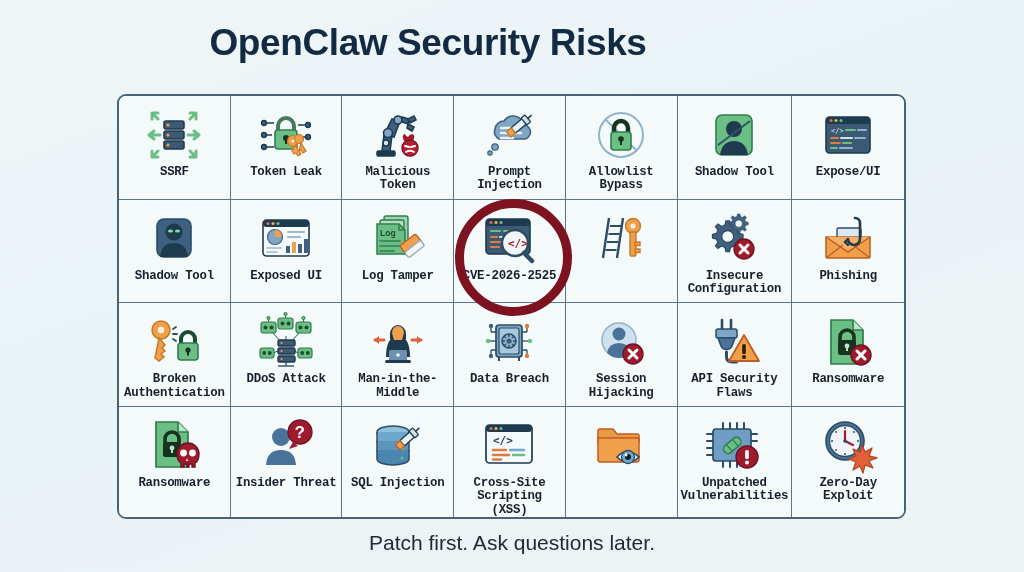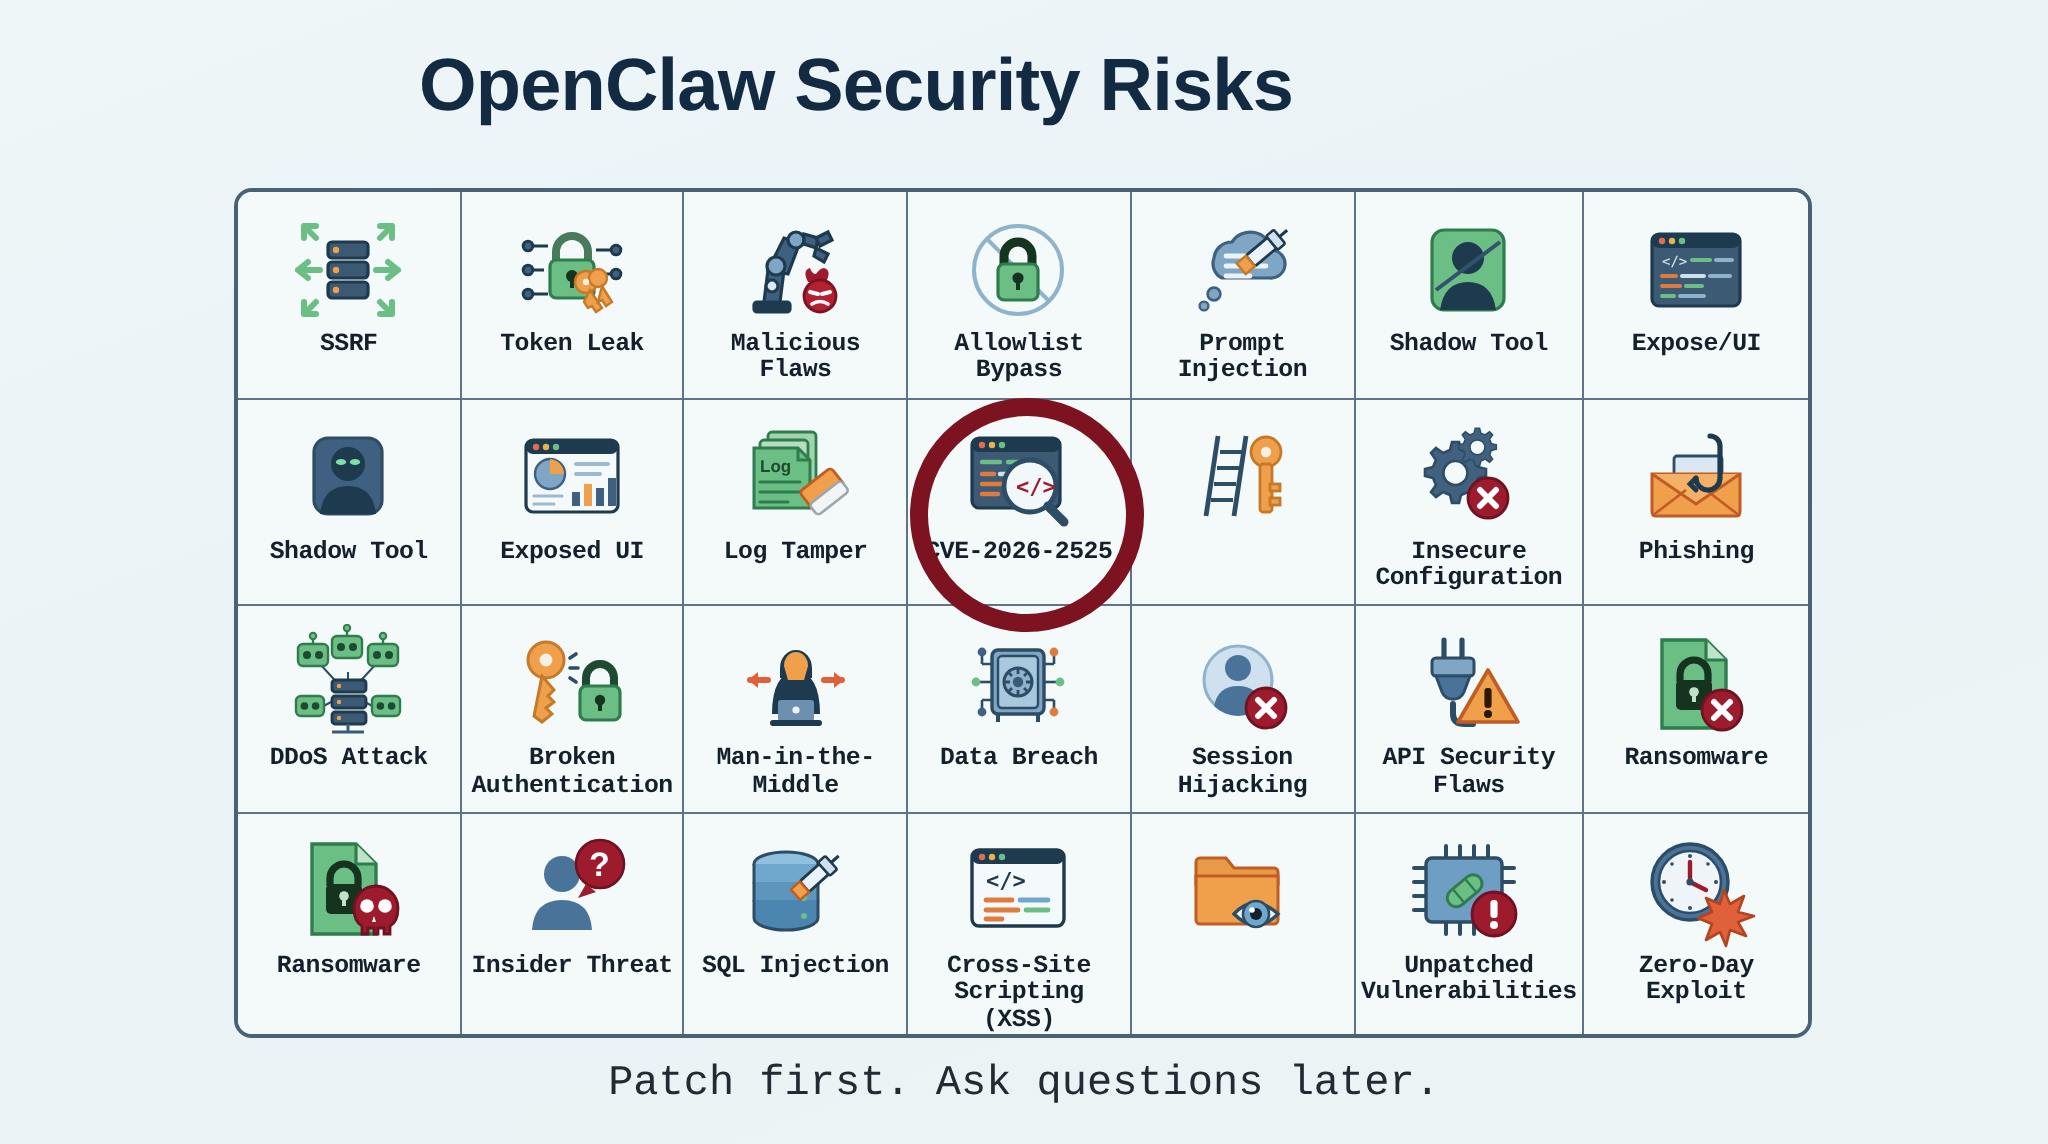--- a/index.html
+++ b/index.html
@@ -87,21 +87,21 @@
     z-index: 40;
   }
 
   
   .caption {
     position: absolute;
     top: 531px; left: 0; width: 1024px;
     text-align: center;
     font-size: 21px;
     color: #222b33;
-    font-family: Liberation Mono, monospace;
+    font-family: Liberation Sans, sans-serif;
   }
 </style>
 </head>
 <body>
 
 <div class="page-title">OpenClaw Security Risks</div>
 
 <div class="grid-wrap">
   <div class="grid" id="risk-grid">
       <div class="cell">
@@ -171,34 +171,21 @@
         <path d="M40 19 l6 3 l-2 4 l-5 -3 z"></path>
       </g>
       <g>
         <path d="M36 36 q-3 -6 1 -7 q1 3 3 3 q2 -3 4 -3 q4 1 1 7 z" fill="#9e1b2e"></path>
         <ellipse cx="42" cy="43" rx="8" ry="8" fill="#b3202f" stroke="#7d1321" stroke-width="1.4"></ellipse>
         <path d="M37 41 l4 1 M47 41 l-4 1" stroke="#fff" stroke-width="2" stroke-linecap="round"></path>
         <path d="M38 47 q4 -2.5 8 0" stroke="#fff" stroke-width="1.8" fill="none" stroke-linecap="round"></path>
       </g>
           </svg>
         </div>
-        <div class="cell-label">Malicious Flaws</div>
-      </div>
-      <div class="cell">
-        <div class="icon-box">
-          <svg width="60" height="60" viewBox="0 0 60 60">
-      <circle cx="30" cy="30" r="22" fill="none" stroke="#8fb3cc" stroke-width="2"></circle>
-      <path d="M14 14 L46 46" stroke="#8fb3cc" stroke-width="2"></path>
-      <path d="M23 28 v-5 a7 7 0 0 1 14 0 v5" stroke="#16351f" stroke-width="4.5" fill="none"></path>
-      <rect x="20" y="27" width="20" height="18" rx="3" fill="#6cbf84" stroke="#2f7d4e" stroke-width="1.6"></rect>
-      <circle cx="30" cy="34" r="2.8" fill="#15331f"></circle>
-            <rect x="29" y="35" width="2" height="5" fill="#15331f"></rect>
-          </svg>
-        </div>
-        <div class="cell-label">Allowlist Bypass</div>
+        <div class="cell-label">Malicious Token</div>
       </div>
       <div class="cell">
         <div class="icon-box">
           <svg width="60" height="60" viewBox="0 0 60 60">
       <path d="M16 24 a9 9 0 0 1 9 -8 a11 11 0 0 1 20 4 a7 7 0 0 1 -1 14 h-24 a8 8 0 0 1 -4 -10 z" fill="#7fa6c4" stroke="#3f6080" stroke-width="1.6"></path>
       <g stroke="#eaf3fa" stroke-width="2.4" stroke-linecap="round">
         <path d="M22 23 h16"></path>
               <path d="M22 28 h20"></path>
               <path d="M22 33 h12"></path>
       </g>
@@ -206,20 +193,33 @@
       <circle cx="11" cy="48" r="2.2" fill="#7fa6c4" stroke="#3f6080" stroke-width="1.2"></circle>
       <g transform="rotate(-40 40 20)">
         <rect x="32" y="17" width="16" height="7" rx="1" fill="#eaf3fa" stroke="#1e3a4f" stroke-width="1.4"></rect>
         <rect x="46" y="16" width="5" height="9" rx="1" fill="#cfe0ee" stroke="#1e3a4f" stroke-width="1.3"></rect>
         <path d="M51 20.5 h5" stroke="#1e3a4f" stroke-width="1.6"></path>
         <path d="M26 17 l6 0 l0 7 l-6 0 z" fill="#f0a04b" stroke="#c47a28" stroke-width="1.2"></path>
       </g>
           </svg>
         </div>
         <div class="cell-label">Prompt Injection</div>
+      </div>
+      <div class="cell">
+        <div class="icon-box">
+          <svg width="60" height="60" viewBox="0 0 60 60">
+      <circle cx="30" cy="30" r="22" fill="none" stroke="#8fb3cc" stroke-width="2"></circle>
+      <path d="M14 14 L46 46" stroke="#8fb3cc" stroke-width="2"></path>
+      <path d="M23 28 v-5 a7 7 0 0 1 14 0 v5" stroke="#16351f" stroke-width="4.5" fill="none"></path>
+      <rect x="20" y="27" width="20" height="18" rx="3" fill="#6cbf84" stroke="#2f7d4e" stroke-width="1.6"></rect>
+      <circle cx="30" cy="34" r="2.8" fill="#15331f"></circle>
+            <rect x="29" y="35" width="2" height="5" fill="#15331f"></rect>
+          </svg>
+        </div>
+        <div class="cell-label">Allowlist Bypass</div>
       </div>
       <div class="cell">
         <div class="icon-box">
           <svg width="60" height="60" viewBox="0 0 60 60">
       <rect x="12" y="10" width="36" height="40" rx="6" fill="#6cbf84" stroke="#2f7d4e" stroke-width="1.6"></rect>
       <circle cx="30" cy="24" r="8" fill="#1e3a4f"></circle>
       <path d="M16 50 q2 -14 14 -14 q12 0 14 14 z" fill="#1e3a4f"></path>
       <path d="M14 40 L46 16" stroke="#33526b" stroke-width="2"></path>
           </svg>
         </div>
@@ -378,20 +378,41 @@
           <svg width="60" height="60" viewBox="0 0 60 60">
       <rect x="19" y="20" width="24" height="18" rx="1.5" fill="#dbe8f2" stroke="#2d4c66" stroke-width="1.4"></rect>
       <path d="M8 29 h44 v19 a2 2 0 0 1 -2 2 h-40 a2 2 0 0 1 -2 -2 z" fill="#f0a04b" stroke="#c05c24" stroke-width="1.5"></path>
       <path d="M8 29 L30 44 L52 29" fill="#f3b066" stroke="#c05c24" stroke-width="1.5"></path>
       <path d="M8 50 L25 37 M52 50 L35 37" stroke="#c05c24" stroke-width="1.3" fill="none"></path>
       <path d="M37 10 a5 5 0 0 1 5 5 v16 a6 6 0 1 1 -12 0" fill="none" stroke="#1e3a4f" stroke-width="2.6" stroke-linecap="round"></path>
       <path d="M30 31 l-3 3 l3 3" fill="none" stroke="#1e3a4f" stroke-width="2.4" stroke-linecap="round"></path>
           </svg>
         </div>
         <div class="cell-label">Phishing</div>
+      </div>
+      <div class="cell">
+        <div class="icon-box">
+          <svg width="60" height="60" viewBox="0 0 60 60">
+      <g fill="#f0a04b" stroke="#c47a28" stroke-width="1.5">
+        <circle cx="17" cy="18" r="9"></circle>
+        <path d="M15 26 l-4 20 l4 3 l5 -4 l-3 -3 l4 -3 l-3 -3 l3 -3 z"></path>
+      </g>
+      <circle cx="17" cy="18" r="3.2" fill="#f7f0e4"></circle>
+      <g stroke="#2d4c66" stroke-width="1.8" stroke-linecap="round">
+        <path d="M29 17 l3 -2"></path>
+              <path d="M29 22 l4 0"></path>
+              <path d="M29 27 l3 2"></path>
+      </g>
+      <path d="M37 32 v-5 a7 7 0 0 1 14 0 v5" stroke="#1d4a30" stroke-width="4" fill="none"></path>
+      <rect x="34" y="31" width="20" height="17" rx="3" fill="#6cbf84" stroke="#2f7d4e" stroke-width="1.6"></rect>
+      <circle cx="44" cy="38" r="2.6" fill="#15331f"></circle>
+            <rect x="43" y="39" width="2" height="4.5" fill="#15331f"></rect>
+          </svg>
+        </div>
+        <div class="cell-label">Broken Authentication</div>
       </div>
       <div class="cell">
         <div class="icon-box">
           <svg width="60" height="60" viewBox="0 0 60 60">
       <g stroke="#2d4c66" stroke-width="1" fill="none">
         <path d="M16 20 L27 32 M44 20 L33 32 M16 42 L27 36 M44 42 L33 36 M30 24 L30 30"></path>
       </g>
       <g stroke="#1e3a4f" stroke-width="1.4">
         <rect x="22" y="28" width="17" height="6" rx="1.5" fill="#3d5a74"></rect>
         <rect x="22" y="36" width="17" height="6" rx="1.5" fill="#3d5a74"></rect>
@@ -436,41 +457,20 @@
                 <circle cx="9.8" cy="5" r="1.9" fill="#1d4a30"></circle>
         </g>
       </g>
           </svg>
         </div>
         <div class="cell-label">DDoS Attack</div>
       </div>
       <div class="cell">
         <div class="icon-box">
           <svg width="60" height="60" viewBox="0 0 60 60">
-      <g fill="#f0a04b" stroke="#c47a28" stroke-width="1.5">
-        <circle cx="17" cy="18" r="9"></circle>
-        <path d="M15 26 l-4 20 l4 3 l5 -4 l-3 -3 l4 -3 l-3 -3 l3 -3 z"></path>
-      </g>
-      <circle cx="17" cy="18" r="3.2" fill="#f7f0e4"></circle>
-      <g stroke="#2d4c66" stroke-width="1.8" stroke-linecap="round">
-        <path d="M29 17 l3 -2"></path>
-              <path d="M29 22 l4 0"></path>
-              <path d="M29 27 l3 2"></path>
-      </g>
-      <path d="M37 32 v-5 a7 7 0 0 1 14 0 v5" stroke="#1d4a30" stroke-width="4" fill="none"></path>
-      <rect x="34" y="31" width="20" height="17" rx="3" fill="#6cbf84" stroke="#2f7d4e" stroke-width="1.6"></rect>
-      <circle cx="44" cy="38" r="2.6" fill="#15331f"></circle>
-            <rect x="43" y="39" width="2" height="4.5" fill="#15331f"></rect>
-          </svg>
-        </div>
-        <div class="cell-label">Broken Authentication</div>
-      </div>
-      <div class="cell">
-        <div class="icon-box">
-          <svg width="60" height="60" viewBox="0 0 60 60">
       <path d="M18 45 q0 -20 12 -22 q12 2 12 22 z" fill="#1e3a4f"></path>
       <path d="M22 22 a8 9 0 0 1 16 0 l0 5 l-16 0 z" fill="#1e3a4f"></path>
       <path d="M24 21 a6 7 0 0 1 12 0 l-2 7 l-8 0 z" fill="#f0a04b"></path>
       <rect x="21" y="38" width="18" height="11" rx="1.5" fill="#6f8fb0"></rect>
       <circle cx="30" cy="43" r="1.8" fill="#eaf3fa"></circle>
       <rect x="17" y="48" width="26" height="3" rx="1.5" fill="#1e3a4f"></rect>
       <g fill="#e0603a">
         <path d="M16 28 l-10 0 M6 28 l5 -4 l0 8 z"></path>
         <path d="M44 28 l10 0 M54 28 l-5 -4 l0 8 z"></path>
       </g>

